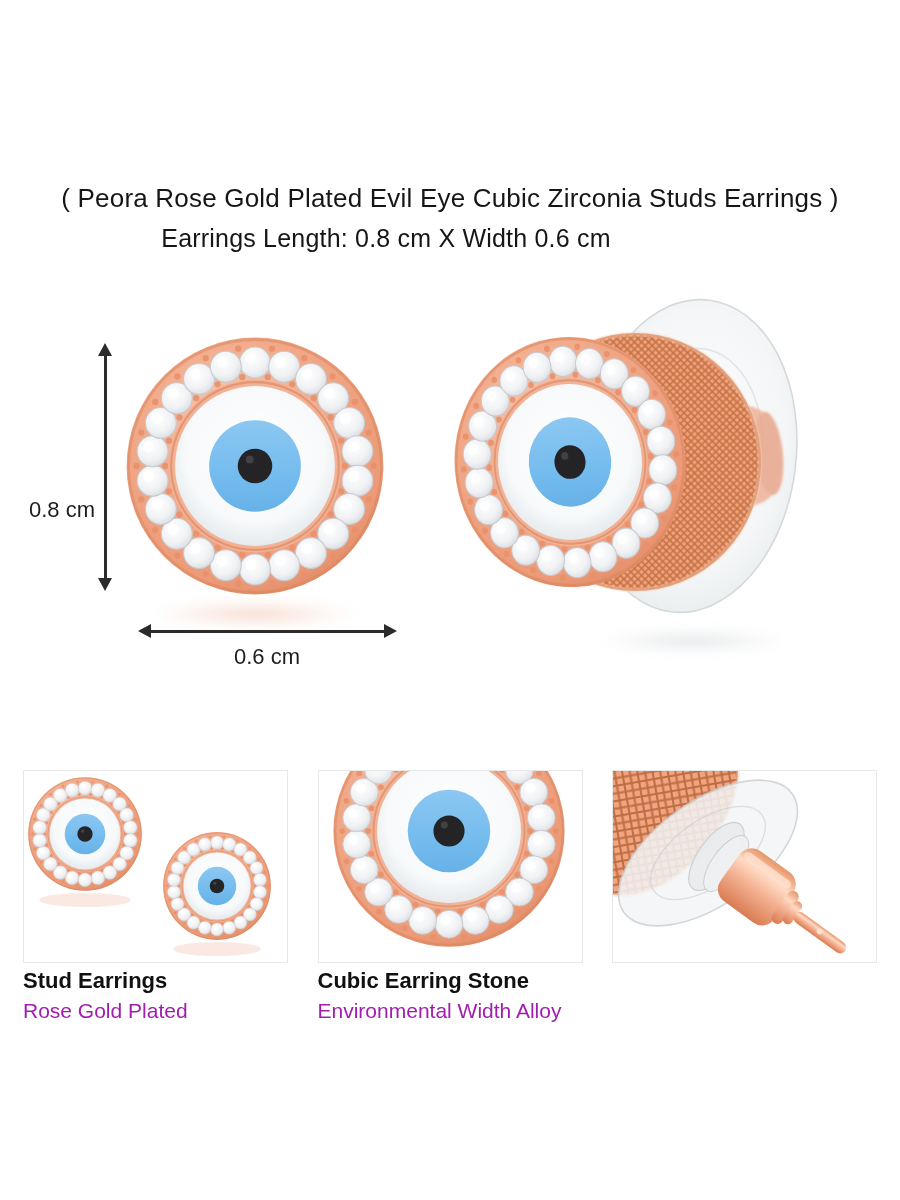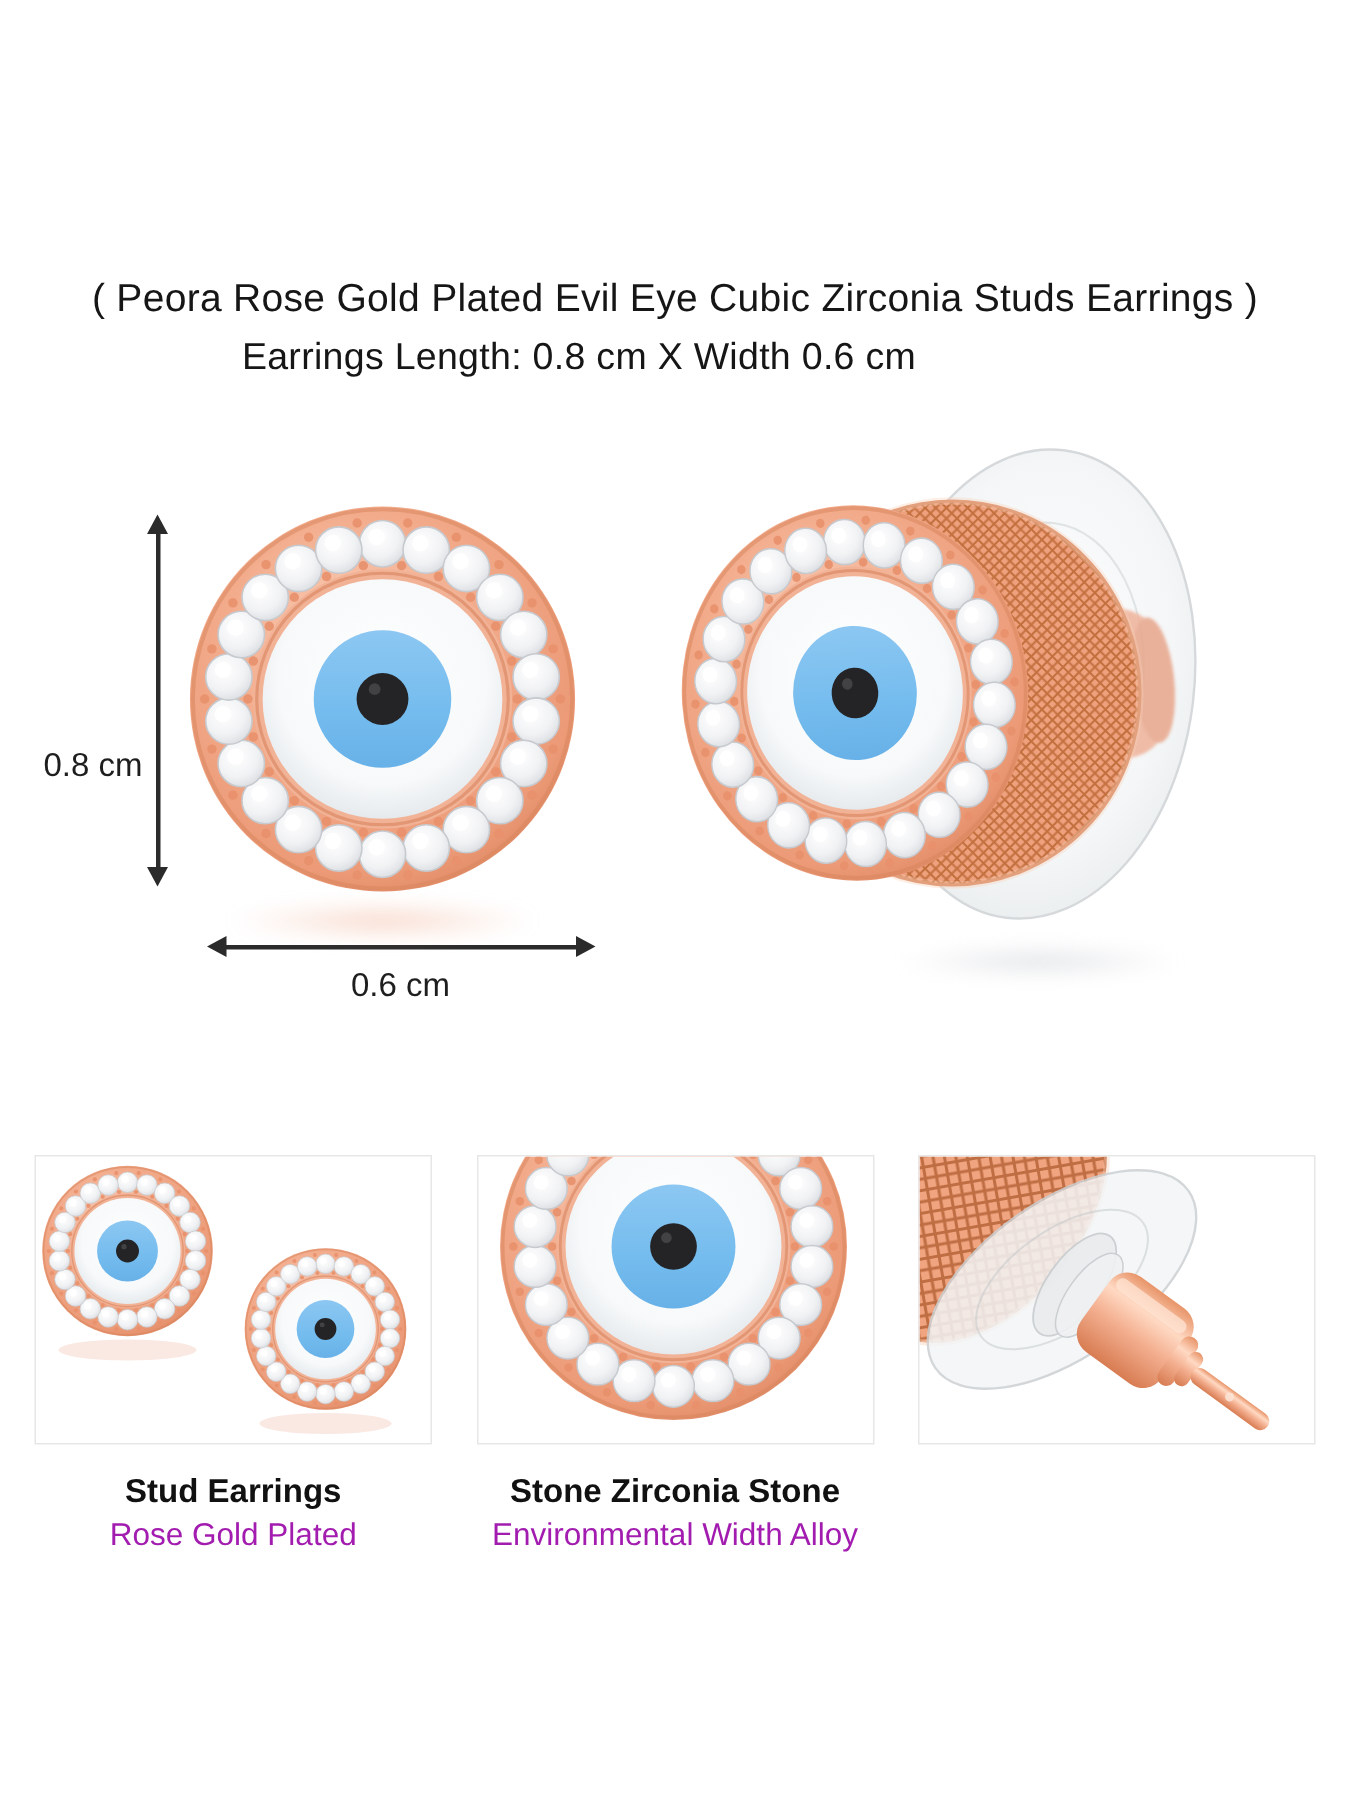--- a/index.html
+++ b/index.html
@@ -35,21 +35,21 @@
     background:radial-gradient(closest-side,rgba(240,170,140,.45),rgba(240,170,140,0));}
   .reflect-right{left:598px;top:630px;width:190px;height:22px;
     background:radial-gradient(closest-side,rgba(190,195,200,.45),rgba(190,195,200,0));}
   
   .panels{position:absolute;left:23px;top:770px;width:854px;display:flex;justify-content:space-between;}
   .panel{width:265px;}
   .panel-image{
     width:263px;height:191px;border:1px solid #e7e7e7;background:#fff;overflow:hidden;position:relative;
   }
   .panel-image svg{display:block;}
-  .panel-caption{margin-top:16px;text-align:center;}
+  .panel-caption{margin-top:3px;}
   .panel-title{font-size:22px;font-weight:700;color:#111;line-height:30px;}
   .panel-subtitle{font-size:21px;font-weight:400;color:#a21caf;line-height:29px;}
 </style>
 </head>
 <body>
 
 <div class="page">
 
   <svg width="0" height="0" style="position:absolute" aria-hidden="true">
     <defs>
@@ -262,21 +262,21 @@
       </div>
     </div>
 
     <div class="panel">
       <div class="panel-image">
         <svg width="263" height="191" viewBox="0 0 263 191">
           <use href="#evil-eye" x="12" y="-58" width="236" height="236"></use>
         </svg>
       </div>
       <div class="panel-caption">
-        <div class="panel-title">Stone Zirconia Stone</div>
+        <div class="panel-title">Cubic Earring Stone</div>
         <div class="panel-subtitle">Environmental Width Alloy</div>
       </div>
     </div>
 
     <div class="panel">
       <div class="panel-image">
         <svg width="263" height="191" viewBox="0 0 263 191">
 
           <g transform="rotate(-50 45 38)">
             <ellipse cx="45" cy="38" rx="100" ry="62" fill="url(#meshP2)"></ellipse>

